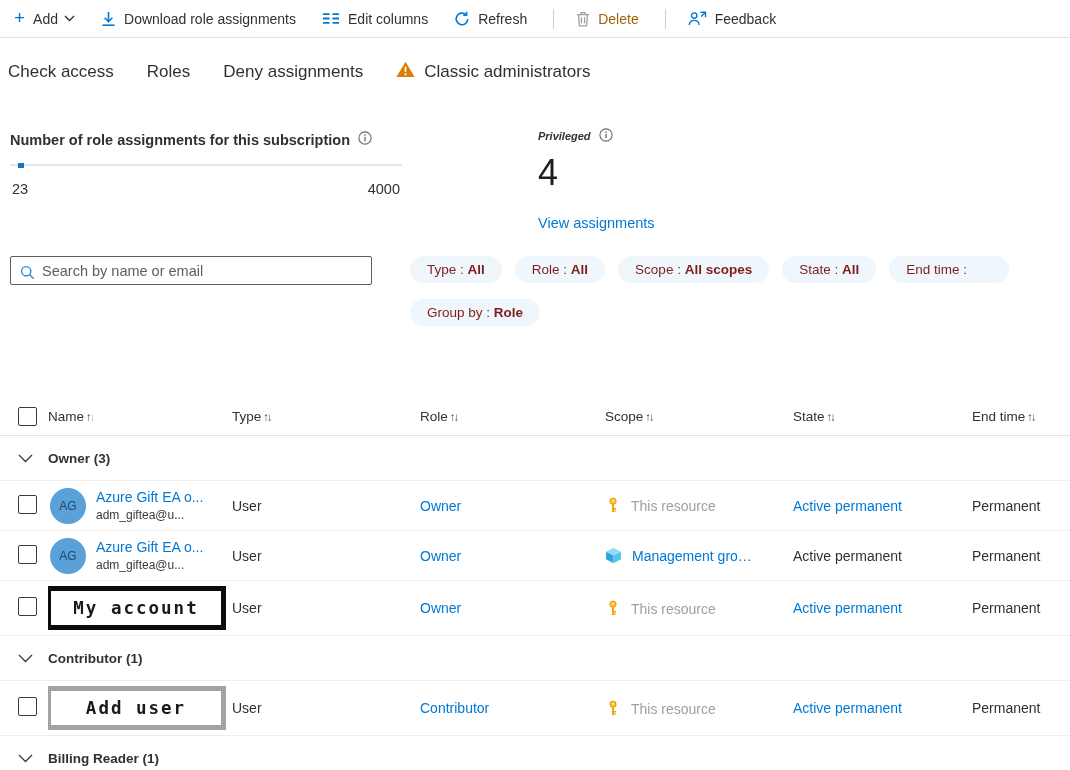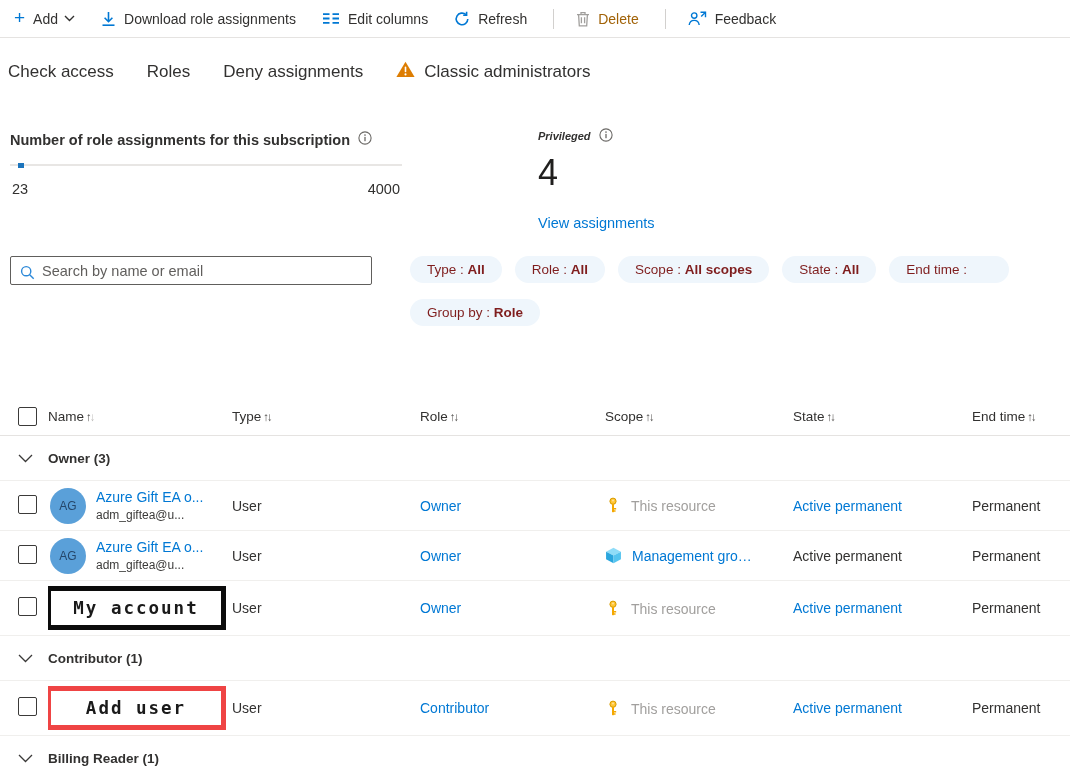--- a/index.html
+++ b/index.html
@@ -71,21 +71,21 @@
   .c-name { display:flex; align-items:center; gap:10px; }
   .avatar { width:36px; height:36px; border-radius:50%; background:#5aa0d9; color:#25476b; font-size:12px;
             display:flex; align-items:center; justify-content:center; flex:none; margin-left:2px; }
   .nm { line-height:1.45; min-width:0; }
   .nm .link { font-size:14px; display:block; white-space:nowrap; }
   .nm .email { font-size:12px; color:#3b3a39; white-space:nowrap; }
   .redact { font-family:"DejaVu Sans Mono","Liberation Mono",monospace; font-weight:700; font-size:17.5px;
             letter-spacing:2px; color:#1a1a1a; width:180px; height:44px; margin:5px 0 5px -2px; background:#fff;
             display:flex; align-items:center; justify-content:center; white-space:nowrap; }
   .redact.black { border:5px solid #0c0c0c; }
-  .redact.red { border:5px solid #ef4444; }
+  .redact.red { border:5px solid #a3a3a3; }
   .c-scope { display:flex; align-items:flex-end; gap:10px; white-space:nowrap; }
   .muted { color:#a19f9d; }
   .plain { color:#323130; }
   .cell { white-space:nowrap; overflow:hidden; }
 </style>
 </head>
 <body>
 
 <div class="screen">
 

